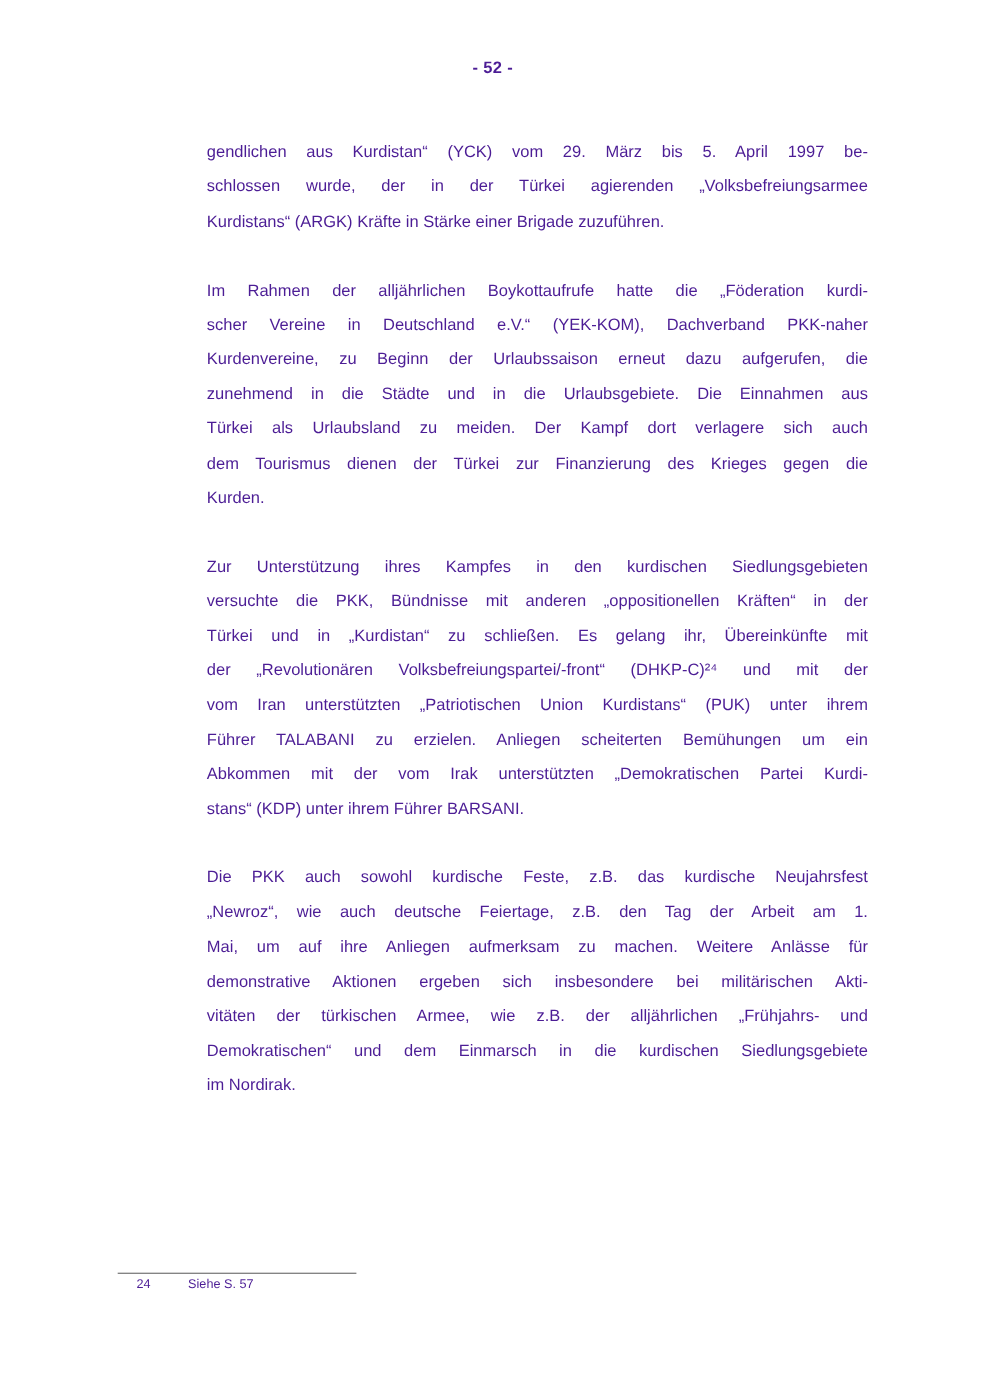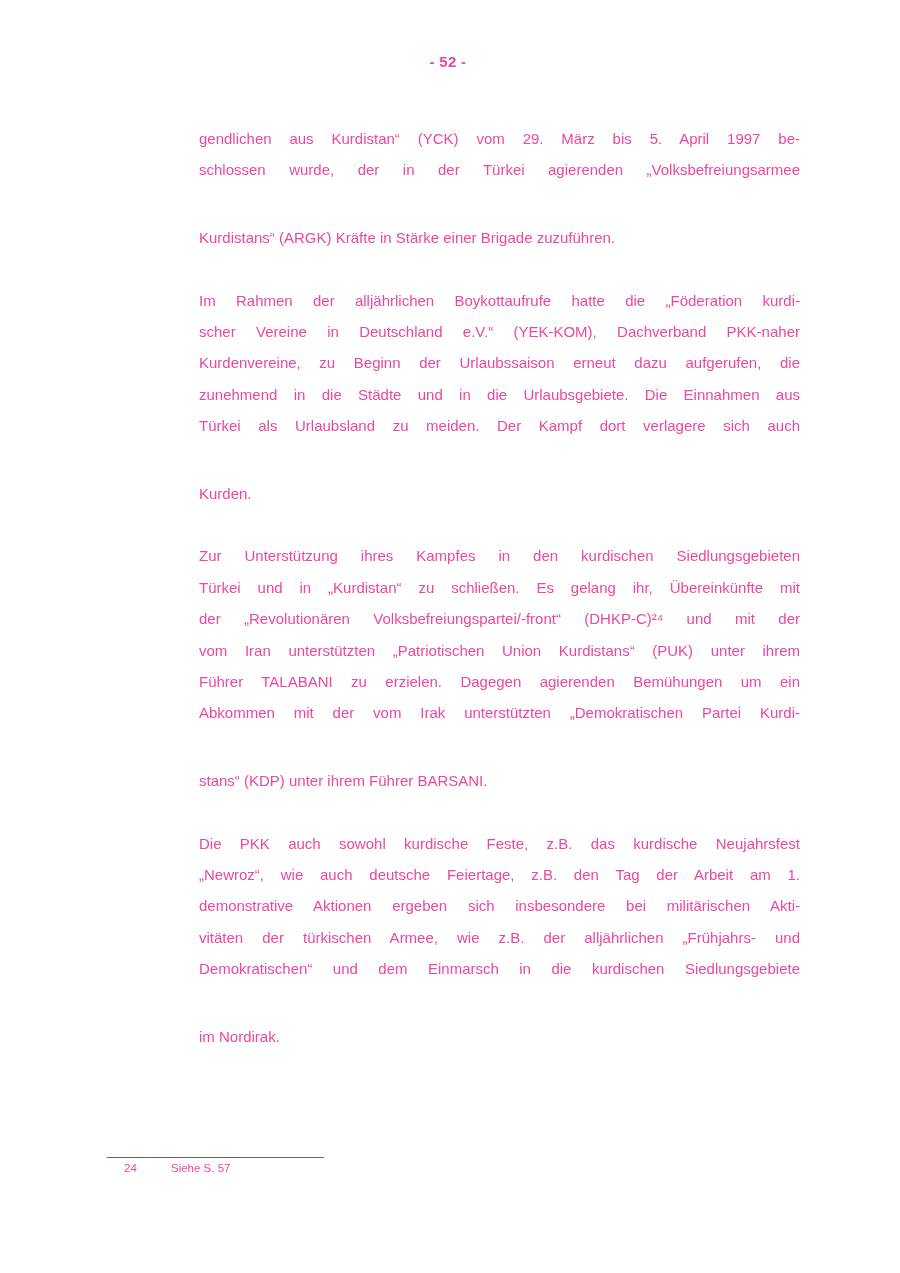--- a/index.html
+++ b/index.html
@@ -6,54 +6,53 @@
   html, body {
     margin: 0;
     padding: 0;
     background: #ffffff;
   }
   .page {
     position: relative;
     width: 896px;
     height: 1273px;
     background: #ffffff;
-    color: #ec4899;
+    color: #4c1d95;
     font-family: "Liberation Sans", sans-serif;
     overflow: hidden;
   }
   .page-number {
     position: absolute;
     top: 53px;
     left: 0;
     right: 0;
     text-align: center;
     font-size: 15px;
     font-weight: 700;
     letter-spacing: 0.3px;
   }
   .content {
     position: absolute;
-    left: 199px;
+    left: 188px;
     top: 123px;
     width: 601px;
     font-size: 15px;
   }
   .paragraph {
     margin: 0 0 31.4px 0;
   }
   .line {
     line-height: 31.4px;
     text-align: justify;
     text-align-last: justify;
     text-justify: inter-word;
     white-space: normal;
   }
   .line.last {
     text-align-last: left;
-    margin-top: 36px;
   }
   .heading {
     margin: 0 0 31.4px -63px;
     line-height: 31.4px;
     font-size: 15px;
   }
   .heading-number {
     display: inline-block;
     width: 63px;
   }
@@ -94,38 +93,41 @@
           <div class="line">gendlichen aus Kurdistan“ (YCK) vom 29. März bis 5. April 1997 be-</div>
           <div class="line">schlossen wurde, der in der Türkei agierenden „Volksbefreiungsarmee</div>
           <div class="line last">Kurdistans“ (ARGK) Kräfte in Stärke einer Brigade zuzuführen.</div>
         </div>
         <div class="paragraph">
           <div class="line">Im Rahmen der alljährlichen Boykottaufrufe hatte die „Föderation kurdi-</div>
           <div class="line">scher Vereine in Deutschland e.V.“ (YEK-KOM), Dachverband PKK-naher</div>
           <div class="line">Kurdenvereine, zu Beginn der Urlaubssaison erneut dazu aufgerufen, die</div>
           <div class="line">zunehmend in die Städte und in die Urlaubsgebiete. Die Einnahmen aus</div>
           <div class="line">Türkei als Urlaubsland zu meiden. Der Kampf dort verlagere sich auch</div>
+          <div class="line">dem Tourismus dienen der Türkei zur Finanzierung des Krieges gegen die</div>
           <div class="line last">Kurden.</div>
         </div>
         <div class="paragraph">
           <div class="line">Zur Unterstützung ihres Kampfes in den kurdischen Siedlungsgebieten</div>
+          <div class="line">versuchte die PKK, Bündnisse mit anderen „oppositionellen Kräften“ in der</div>
           <div class="line">Türkei und in „Kurdistan“ zu schließen. Es gelang ihr, Übereinkünfte mit</div>
           <div class="line">der „Revolutionären Volksbefreiungspartei/-front“ (DHKP-C)²⁴ und mit der</div>
           <div class="line">vom Iran unterstützten „Patriotischen Union Kurdistans“ (PUK) unter ihrem</div>
-          <div class="line">Führer TALABANI zu erzielen. Dagegen agierenden Bemühungen um ein</div>
+          <div class="line">Führer TALABANI zu erzielen. Anliegen scheiterten Bemühungen um ein</div>
           <div class="line">Abkommen mit der vom Irak unterstützten „Demokratischen Partei Kurdi-</div>
           <div class="line last">stans“ (KDP) unter ihrem Führer BARSANI.</div>
         </div>
       </div>
 
 
     <div>
         <div class="paragraph">
           <div class="line">Die PKK auch sowohl kurdische Feste, z.B. das kurdische Neujahrsfest</div>
           <div class="line">„Newroz“, wie auch deutsche Feiertage, z.B. den Tag der Arbeit am 1.</div>
+          <div class="line">Mai, um auf ihre Anliegen aufmerksam zu machen. Weitere Anlässe für</div>
           <div class="line">demonstrative Aktionen ergeben sich insbesondere bei militärischen Akti-</div>
           <div class="line">vitäten der türkischen Armee, wie z.B. der alljährlichen „Frühjahrs- und</div>
           <div class="line">Demokratischen“ und dem Einmarsch in die kurdischen Siedlungsgebiete</div>
           <div class="line last">im Nordirak.</div>
         </div>
       </div>
 
   </div>
 
   <div class="footnote-rule"></div>

